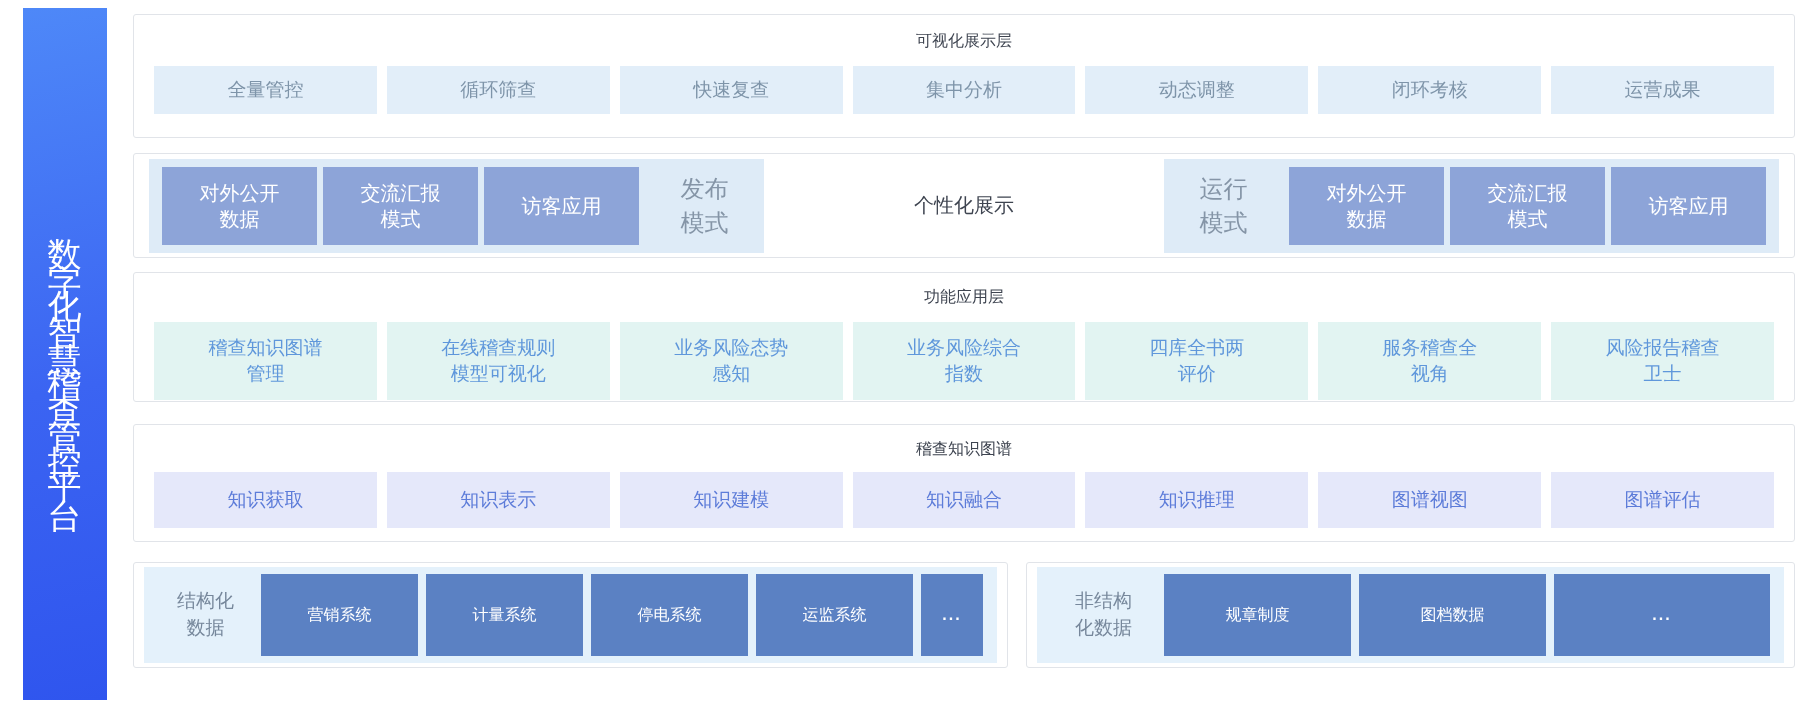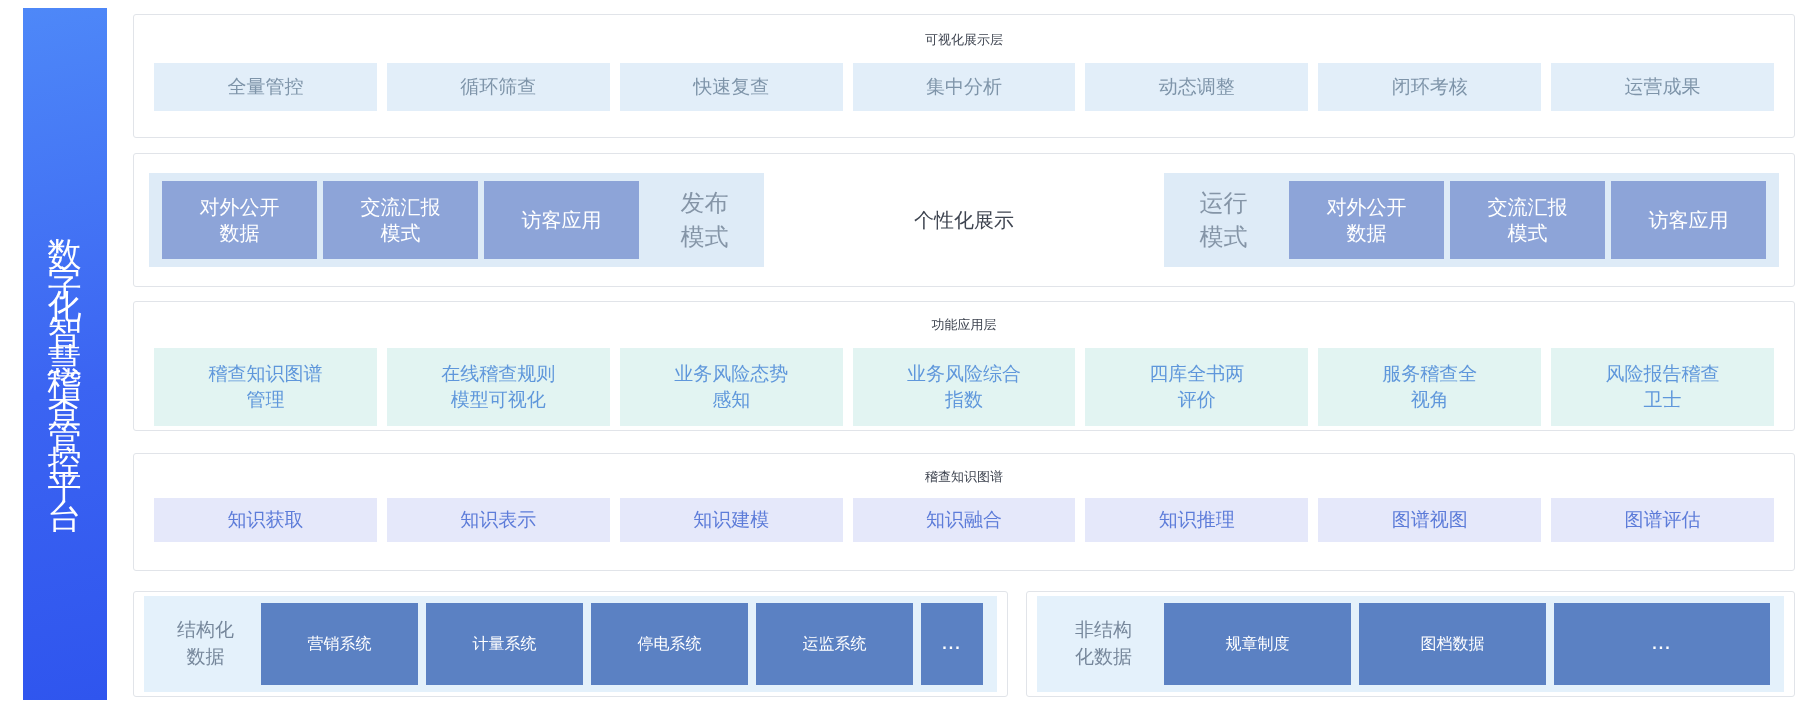--- a/index.html
+++ b/index.html
@@ -13,34 +13,34 @@
     background:linear-gradient(168deg,#4e88f8 0%,#3b64f2 55%,#2f55ee 100%);
     display:flex;align-items:center;justify-content:center;
   }
   .sidebar-title{
     writing-mode:vertical-rl;text-orientation:upright;
     color:#ffffff;font-size:34px;letter-spacing:26px;white-space:nowrap;
   }
   
   .main{position:absolute;left:133px;top:14px;width:1662px;}
   .card{background:#ffffff;border:1px solid #e1e4e9;border-radius:3px;box-sizing:border-box;}
-  .row-title{text-align:center;font-size:13px;color:#3e4450;}
+  .row-title{text-align:center;font-size:16px;color:#3e4450;}
   .items-row{display:flex;gap:10px;padding:0 20px;}
   .item{
     flex:1;display:flex;align-items:center;justify-content:center;
     text-align:center;font-size:19px;white-space:pre-line;line-height:1.35;
   }
   .item.l1{height:48px;background:#e2eef9;color:#7e94a9;text-align:center;}
   .item.l3{height:78px;background:#e2f4f2;color:#5f97db;}
-  .item.l4{height:44px;background:#e5e8fa;color:#5d7cd9;}
+  .item.l4{height:56px;background:#e5e8fa;color:#5d7cd9;}
 
   .row1{height:124px;margin-bottom:15px;padding-top:16px;}
   .row1 .row-title{margin-bottom:14px;}
 
-  .row2{height:134px;margin-bottom:14px;display:flex;align-items:center;padding:16px 15px;}
+  .row2{height:105px;margin-bottom:14px;display:flex;align-items:center;padding:16px 15px;}
   .mode-group{
     height:94px;background:#deebf7;display:flex;align-items:center;gap:6px;
     flex:0 0 615px;box-sizing:border-box;
   }
   .mode-group.left{padding-left:13px;}
   .mode-group.right{padding-right:13px;}
   .mode-box{
     flex:0 0 155px;height:78px;background:#8da4d8;color:#ffffff;font-size:20px;
     display:flex;align-items:center;justify-content:center;text-align:center;
     white-space:pre-line;line-height:1.3;

